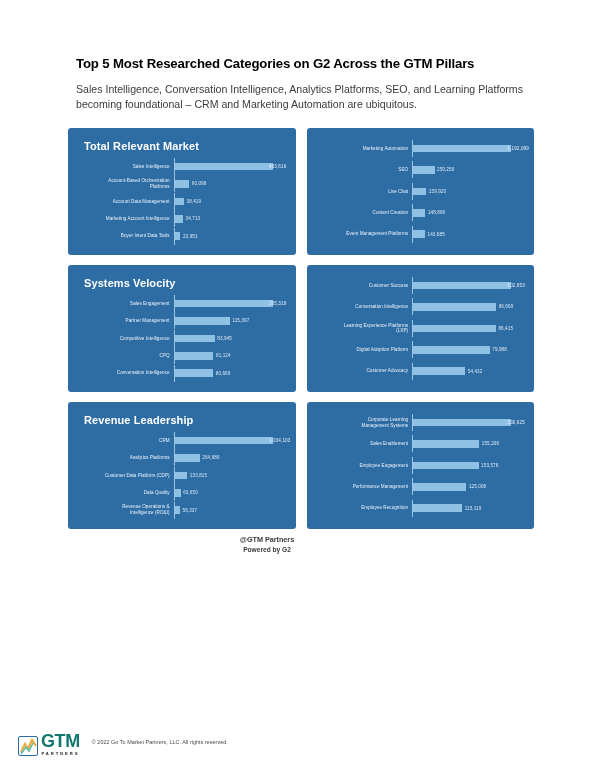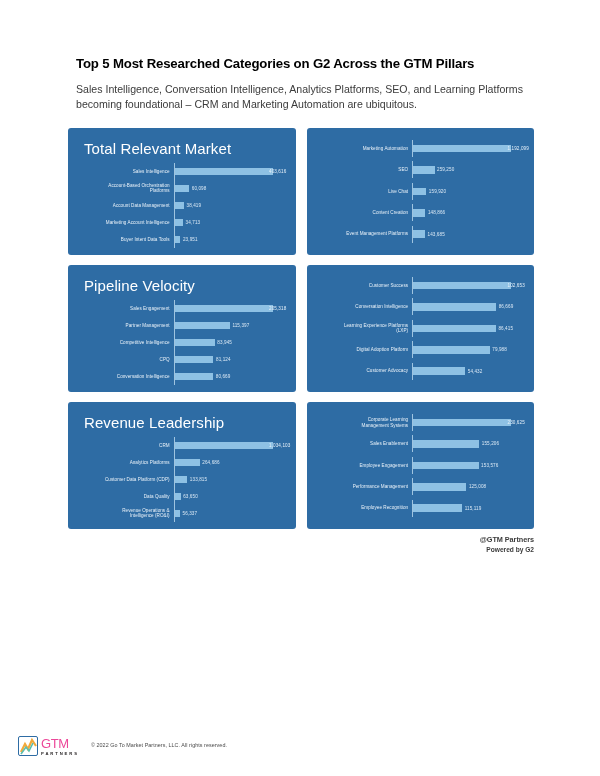--- a/index.html
+++ b/index.html
@@ -34,22 +34,22 @@
   .panel {
     background: #2e6ca4;
     border-radius: 3px;
     padding: 10px 12px 10px 10px;
     height: 127px;
     display: flex; flex-direction: column;
     overflow: hidden;
   }
   .panel-title {
     color: #ffffff;
-    font-size: 15px;
-    font-weight: 400;
+    font-size: 11px;
+    font-weight: 700;
     letter-spacing: 0.1px;
     margin: 2px 0 6px 6px;
   }
 
   .chart { flex: 1; display: flex; flex-direction: column; justify-content: space-around; padding-right: 2px; }
   .row {
     display: flex; align-items: center;
     height: 17px;
   }
   .row-label {
@@ -78,41 +78,41 @@
     white-space: nowrap;
     letter-spacing: 0.1px;
   }
   .bar-value.overlap {
     position: absolute;
     color: #e6f0f9;
   }
 
   
   .credits {
-    text-align: right;
+    text-align: center;
     padding: 6px 66px 0 0;
     color: #3b3b3b;
   }
   .credits .line1 { font-size: 7.3px; font-weight: bold; letter-spacing: -0.05px; }
   .credits .line2 { font-size: 6.6px; font-weight: bold; margin-top: 2px; }
 
   
   .footer {
     position: absolute; left: 0; bottom: 0; width: 100%;
     padding: 0 0 20px 18px;
     display: flex; align-items: center;
   }
   .logo { display: flex; align-items: flex-end; gap: 3px; }
   .logo-mark {
     width: 20px; height: 20px; border: 1.4px solid #2e6ca4; border-radius: 2px;
     position: relative; overflow: hidden; background: #fff;
   }
   .logo-mark svg { position: absolute; inset: 0; }
   .logo-text { display: flex; flex-direction: column; line-height: 1; }
-  .logo-gtm { font-size: 13px; font-weight: normal; color: #ec4899; letter-spacing: -0.4px; }
+  .logo-gtm { font-size: 18px; font-weight: bold; color: #0f766e; letter-spacing: -0.4px; }
   .logo-partners {
     font-size: 4.2px; font-weight: bold; color: #231f20;
     letter-spacing: 1.9px; margin-top: 2px; text-align: center;
   }
   .copyright { font-size: 5.4px; color: #4a4a4a; margin-left: 12px; margin-bottom: 3px; letter-spacing: 0.05px; }
 </style>
 </head>
 <body>
 
 <div class="page">
@@ -207,21 +207,21 @@
             <div class="row-label">Event Management Platforms</div>
             <div class="axis"></div>
             <div class="bar-wrap">
               <div class="bar" style="width: 11.0889%;"></div>
               <div class="bar-value">143,685</div>
             </div>
           </div>
         </div>
       </div>
       <div class="panel">
-        <div class="panel-title">Pipeline Velocity</div>
+        <div class="panel-title">Systems Velocity</div>
         <div class="chart">
           <div class="row">
             <div class="row-label">Sales Engagement</div>
             <div class="axis"></div>
             <div class="bar-wrap">
               <div class="bar" style="width: 92%;"></div>
               <div class="bar-value overlap" style="left: calc(86%);">205,318</div>
             </div>
           </div>
           <div class="row">

